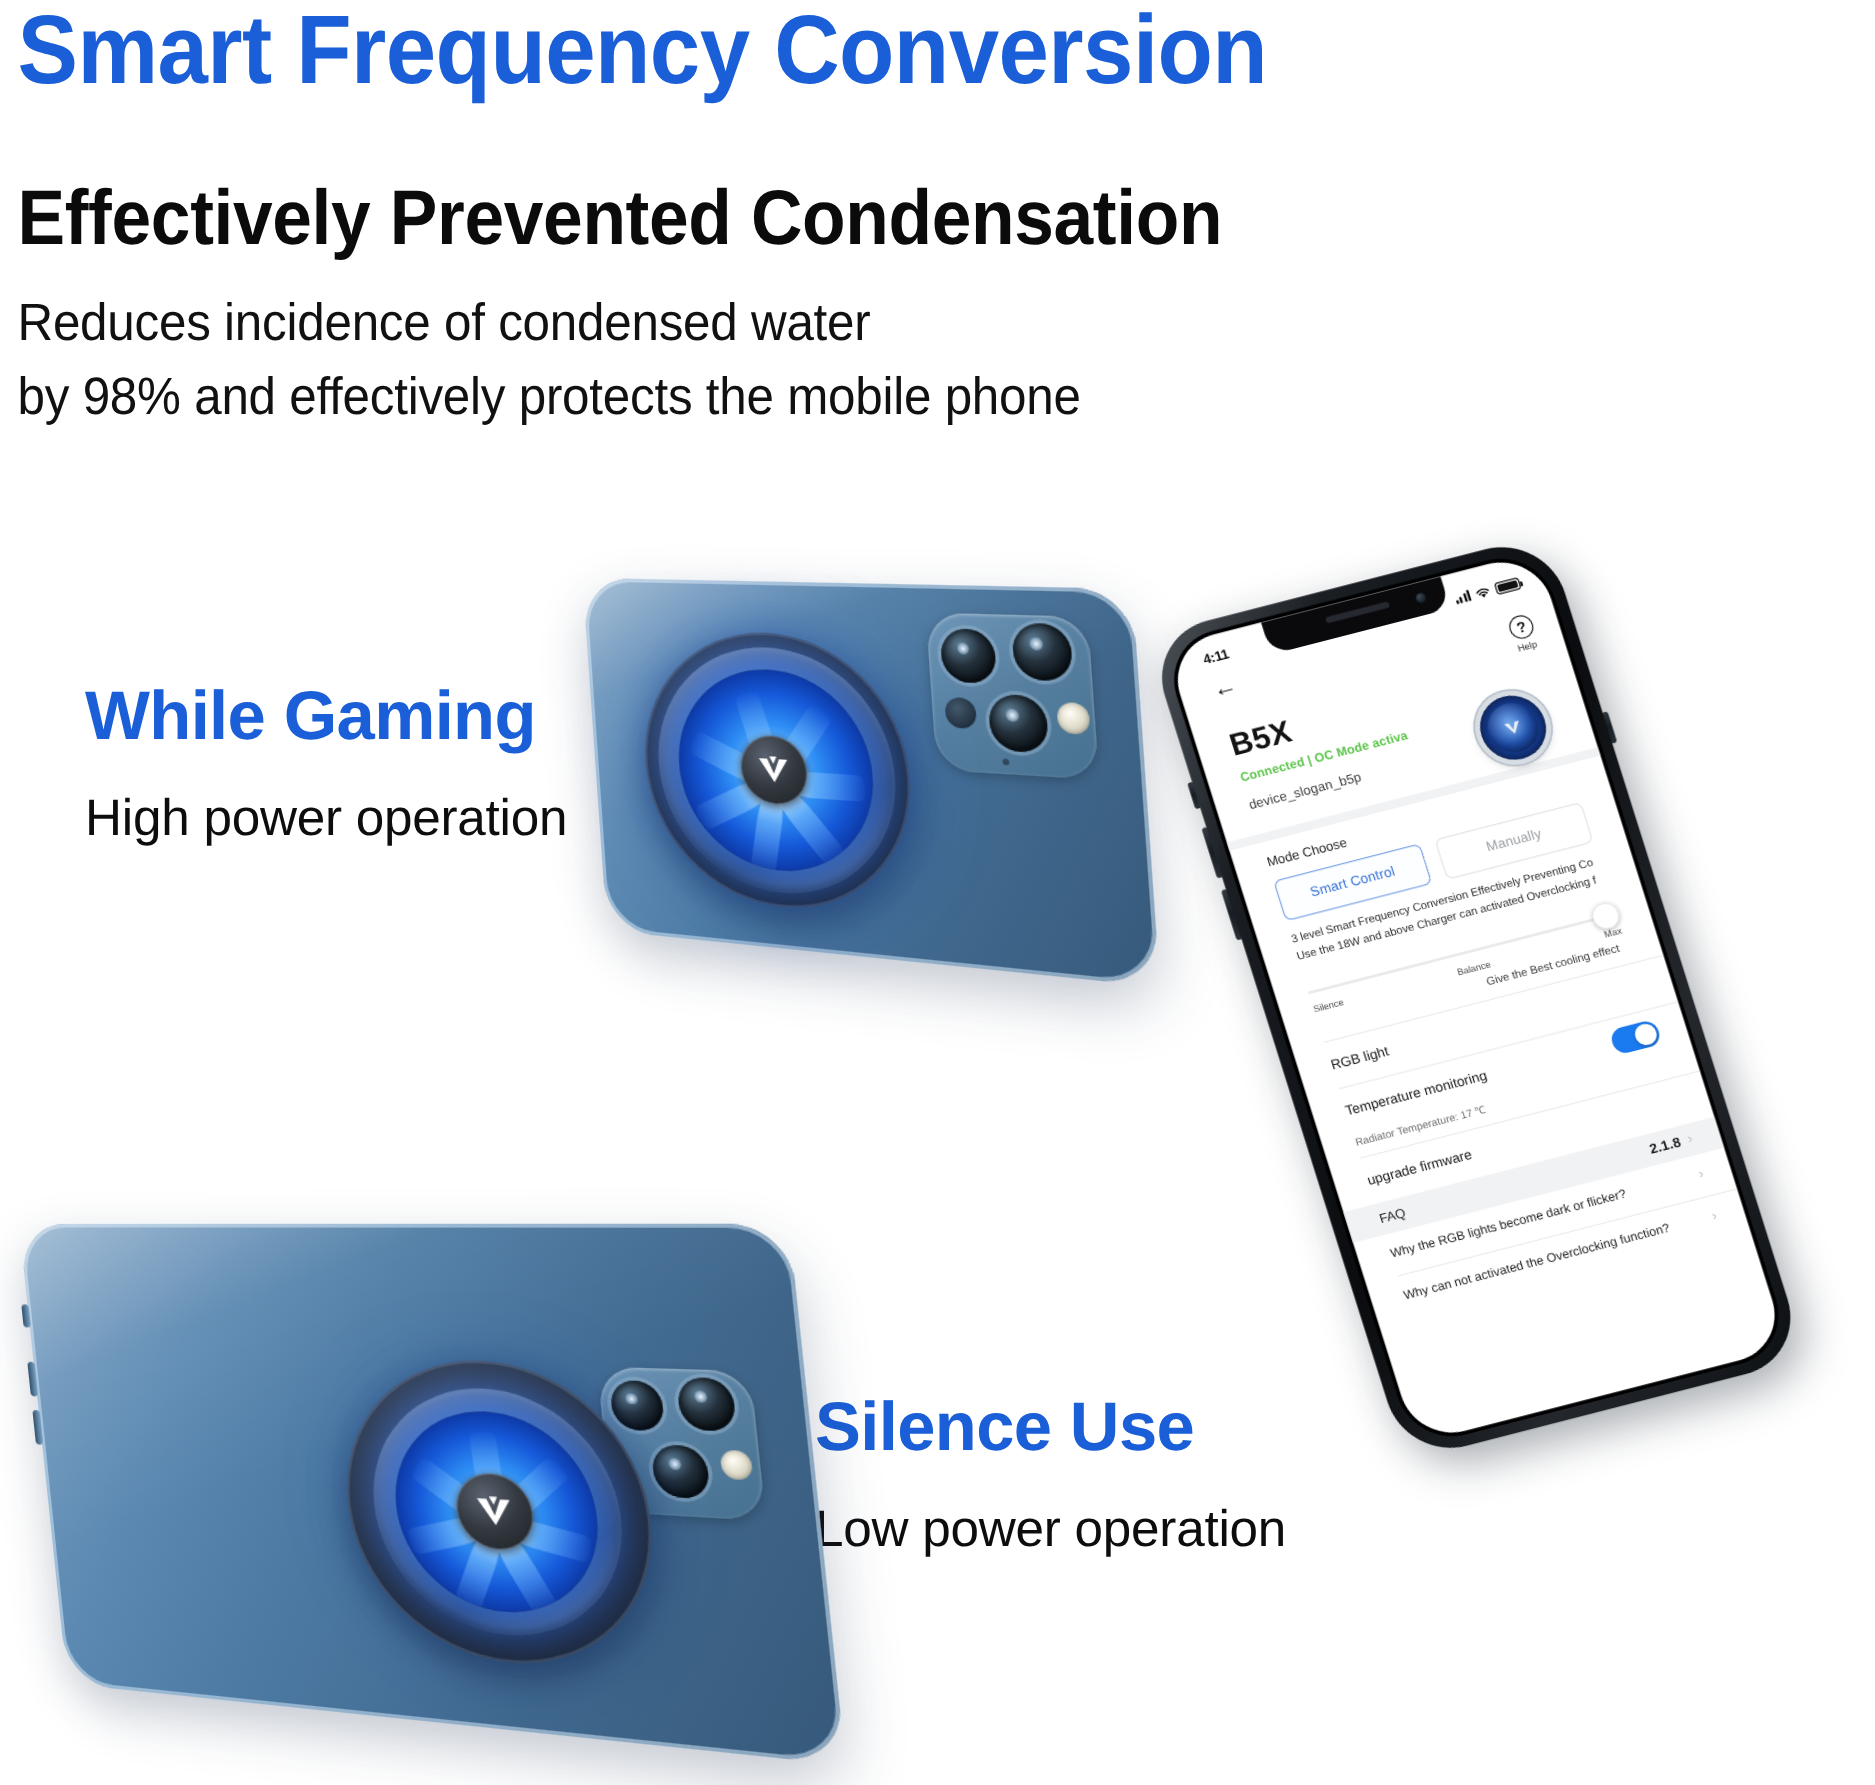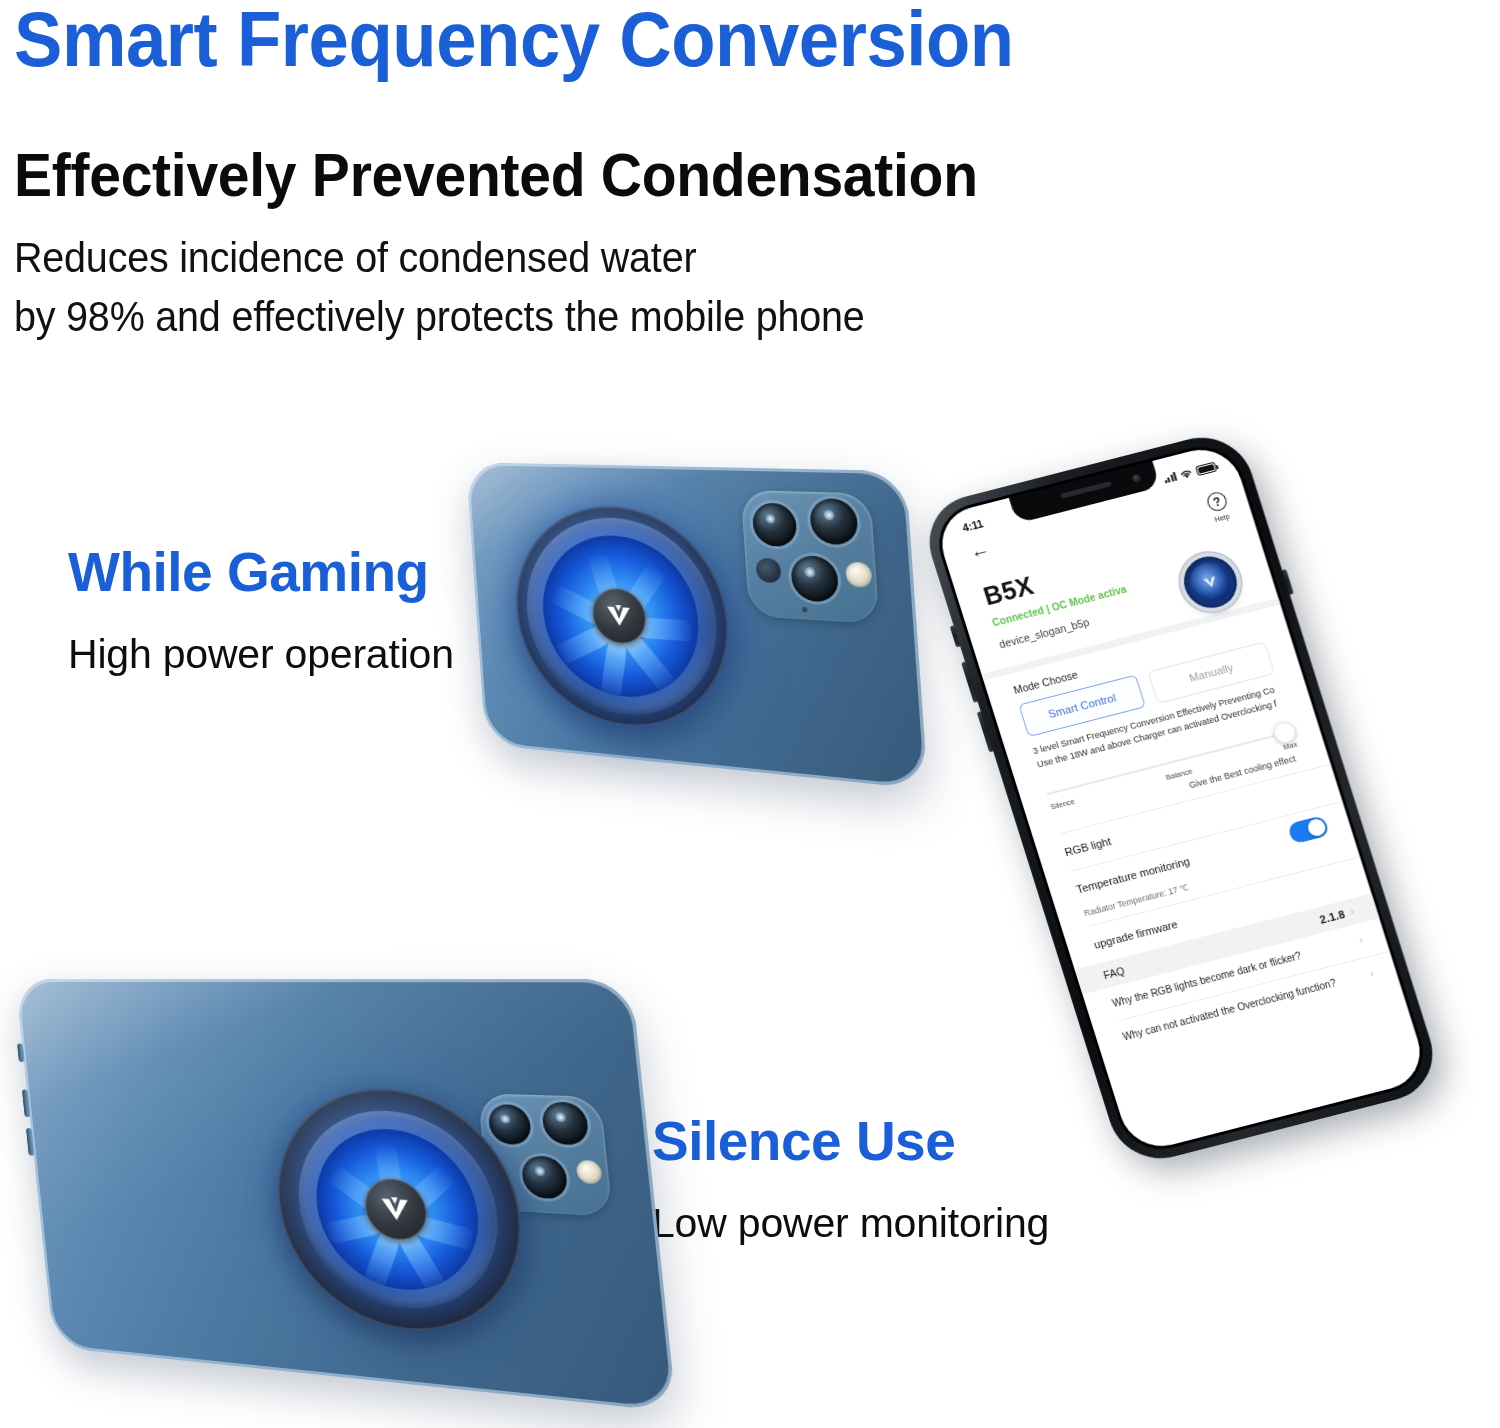--- a/index.html
+++ b/index.html
@@ -347,21 +347,21 @@
   </div>
 </div>
 
 <div class="caption" id="caption-gaming">
   <div class="cap-title">While Gaming</div>
   <div class="cap-sub">High power operation</div>
 </div>
 
 <div class="caption" id="caption-normal">
   <div class="cap-title">Silence Use</div>
-  <div class="cap-sub">Low power monitoring</div>
+  <div class="cap-sub">Low power operation</div>
 </div>
 
 <div class="product" id="product-top" style="left:458px; top:466px; width:470px; height:330px;">
 
   <div style="position:absolute; left:0; top:0; width:450px; height:300px;
               transform: rotate(-4deg) skewY(7.5deg) perspective(900px) rotateY(-14deg);
               transform-origin: 50% 50%;">
 
     <div class="phone-body" style="width:450px; height:300px;">
       <div class="phone-rim"></div>

